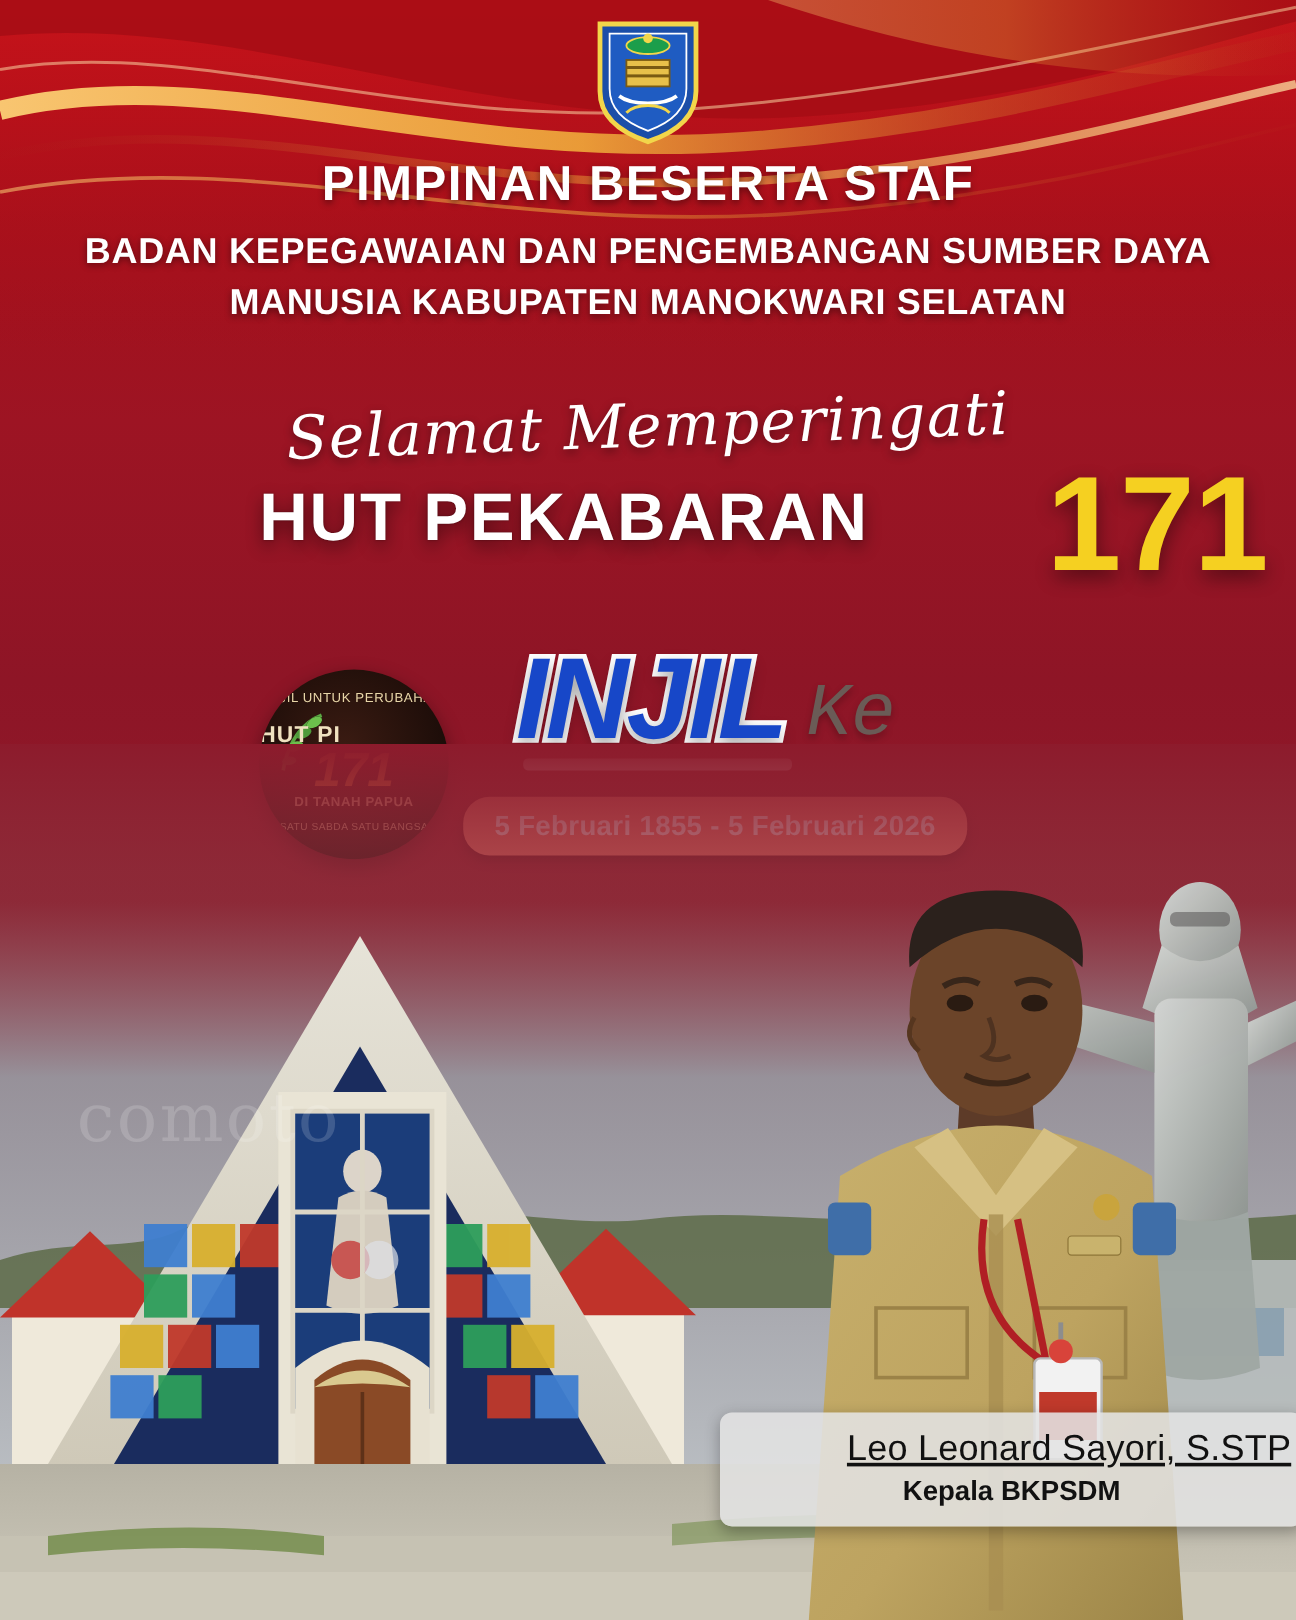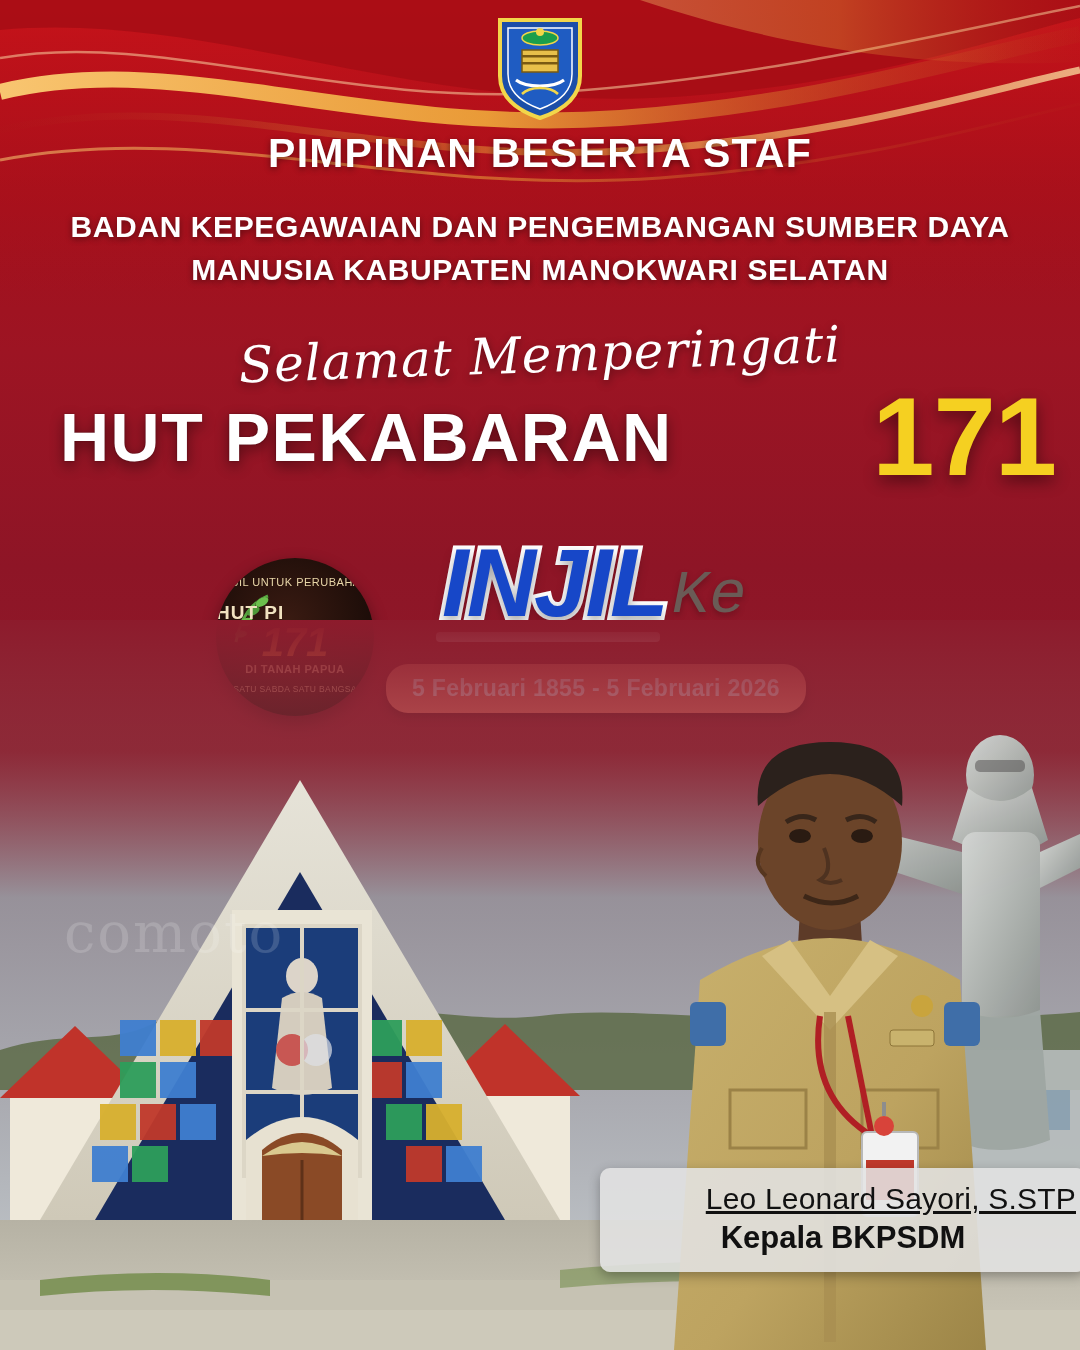--- a/index.html
+++ b/index.html
@@ -49,21 +49,21 @@
     color: #ffffff;
     text-shadow: 0 2px 6px rgba(0,0,0,.45);
   }
   .header .line1 {
     font-size: 41px;
     font-weight: bold;
     letter-spacing: 1.2px;
     line-height: 1.15;
   }
   .header .line2 {
-    margin-top: 29px;
+    margin-top: 12px;
     font-size: 30px;
     font-weight: bold;
     letter-spacing: .6px;
     line-height: 1.42;
   }
 
   
   .script {
     position: absolute;
     top: 326px;
@@ -78,23 +78,23 @@
     text-shadow: 0 3px 8px rgba(0,0,0,.4);
     transform: rotate(-2deg);
   }
 
   
   .title-main {
     position: absolute;
     top: 398px;
     left: 60px;
     width: 820px;
-    text-align: left;
+    text-align: center;
     color: #ffffff;
-    font-size: 68px;
+    font-size: 56px;
     font-weight: bold;
     letter-spacing: 1.5px;
     text-shadow: 0 5px 14px rgba(0,0,0,.45), 0 0 2px rgba(0,0,0,.4);
     white-space: nowrap;
   }
 
   
   .number-171 {
     position: absolute;
     top: 372px;
@@ -109,21 +109,21 @@
   
   .injil-wrap {
     position: absolute;
     top: 528px;
     left: 430px;
     width: 360px;
     height: 120px;
   }
   .injil {
     position: absolute;
-    top: 0; left: 12px;
+    top: 0; left: 0;
     font-size: 96px;
     font-weight: bold;
     font-style: italic;
     color: #1747c8;
     letter-spacing: -2px;
     -webkit-text-stroke: 8px #ffffff;
     paint-order: stroke fill;
     text-shadow: 0 6px 12px rgba(0,0,0,.35);
   }
   .injil-under {
@@ -247,21 +247,21 @@
   .nameplate .nm {
     font-size: 30px;
     font-weight: normal;
     color: #111111;
     text-decoration: underline;
     letter-spacing: .2px;
     text-align: right;
   }
   .nameplate .ttl {
     margin-top: 4px;
-    font-size: 31px;
+    font-size: 23px;
     font-weight: bold;
     color: #111111;
   }
 
   .watermark {
     position: absolute;
     left: 64px;
     top: 900px;
     font-family: "DejaVu Serif", serif;
     font-size: 56px;

